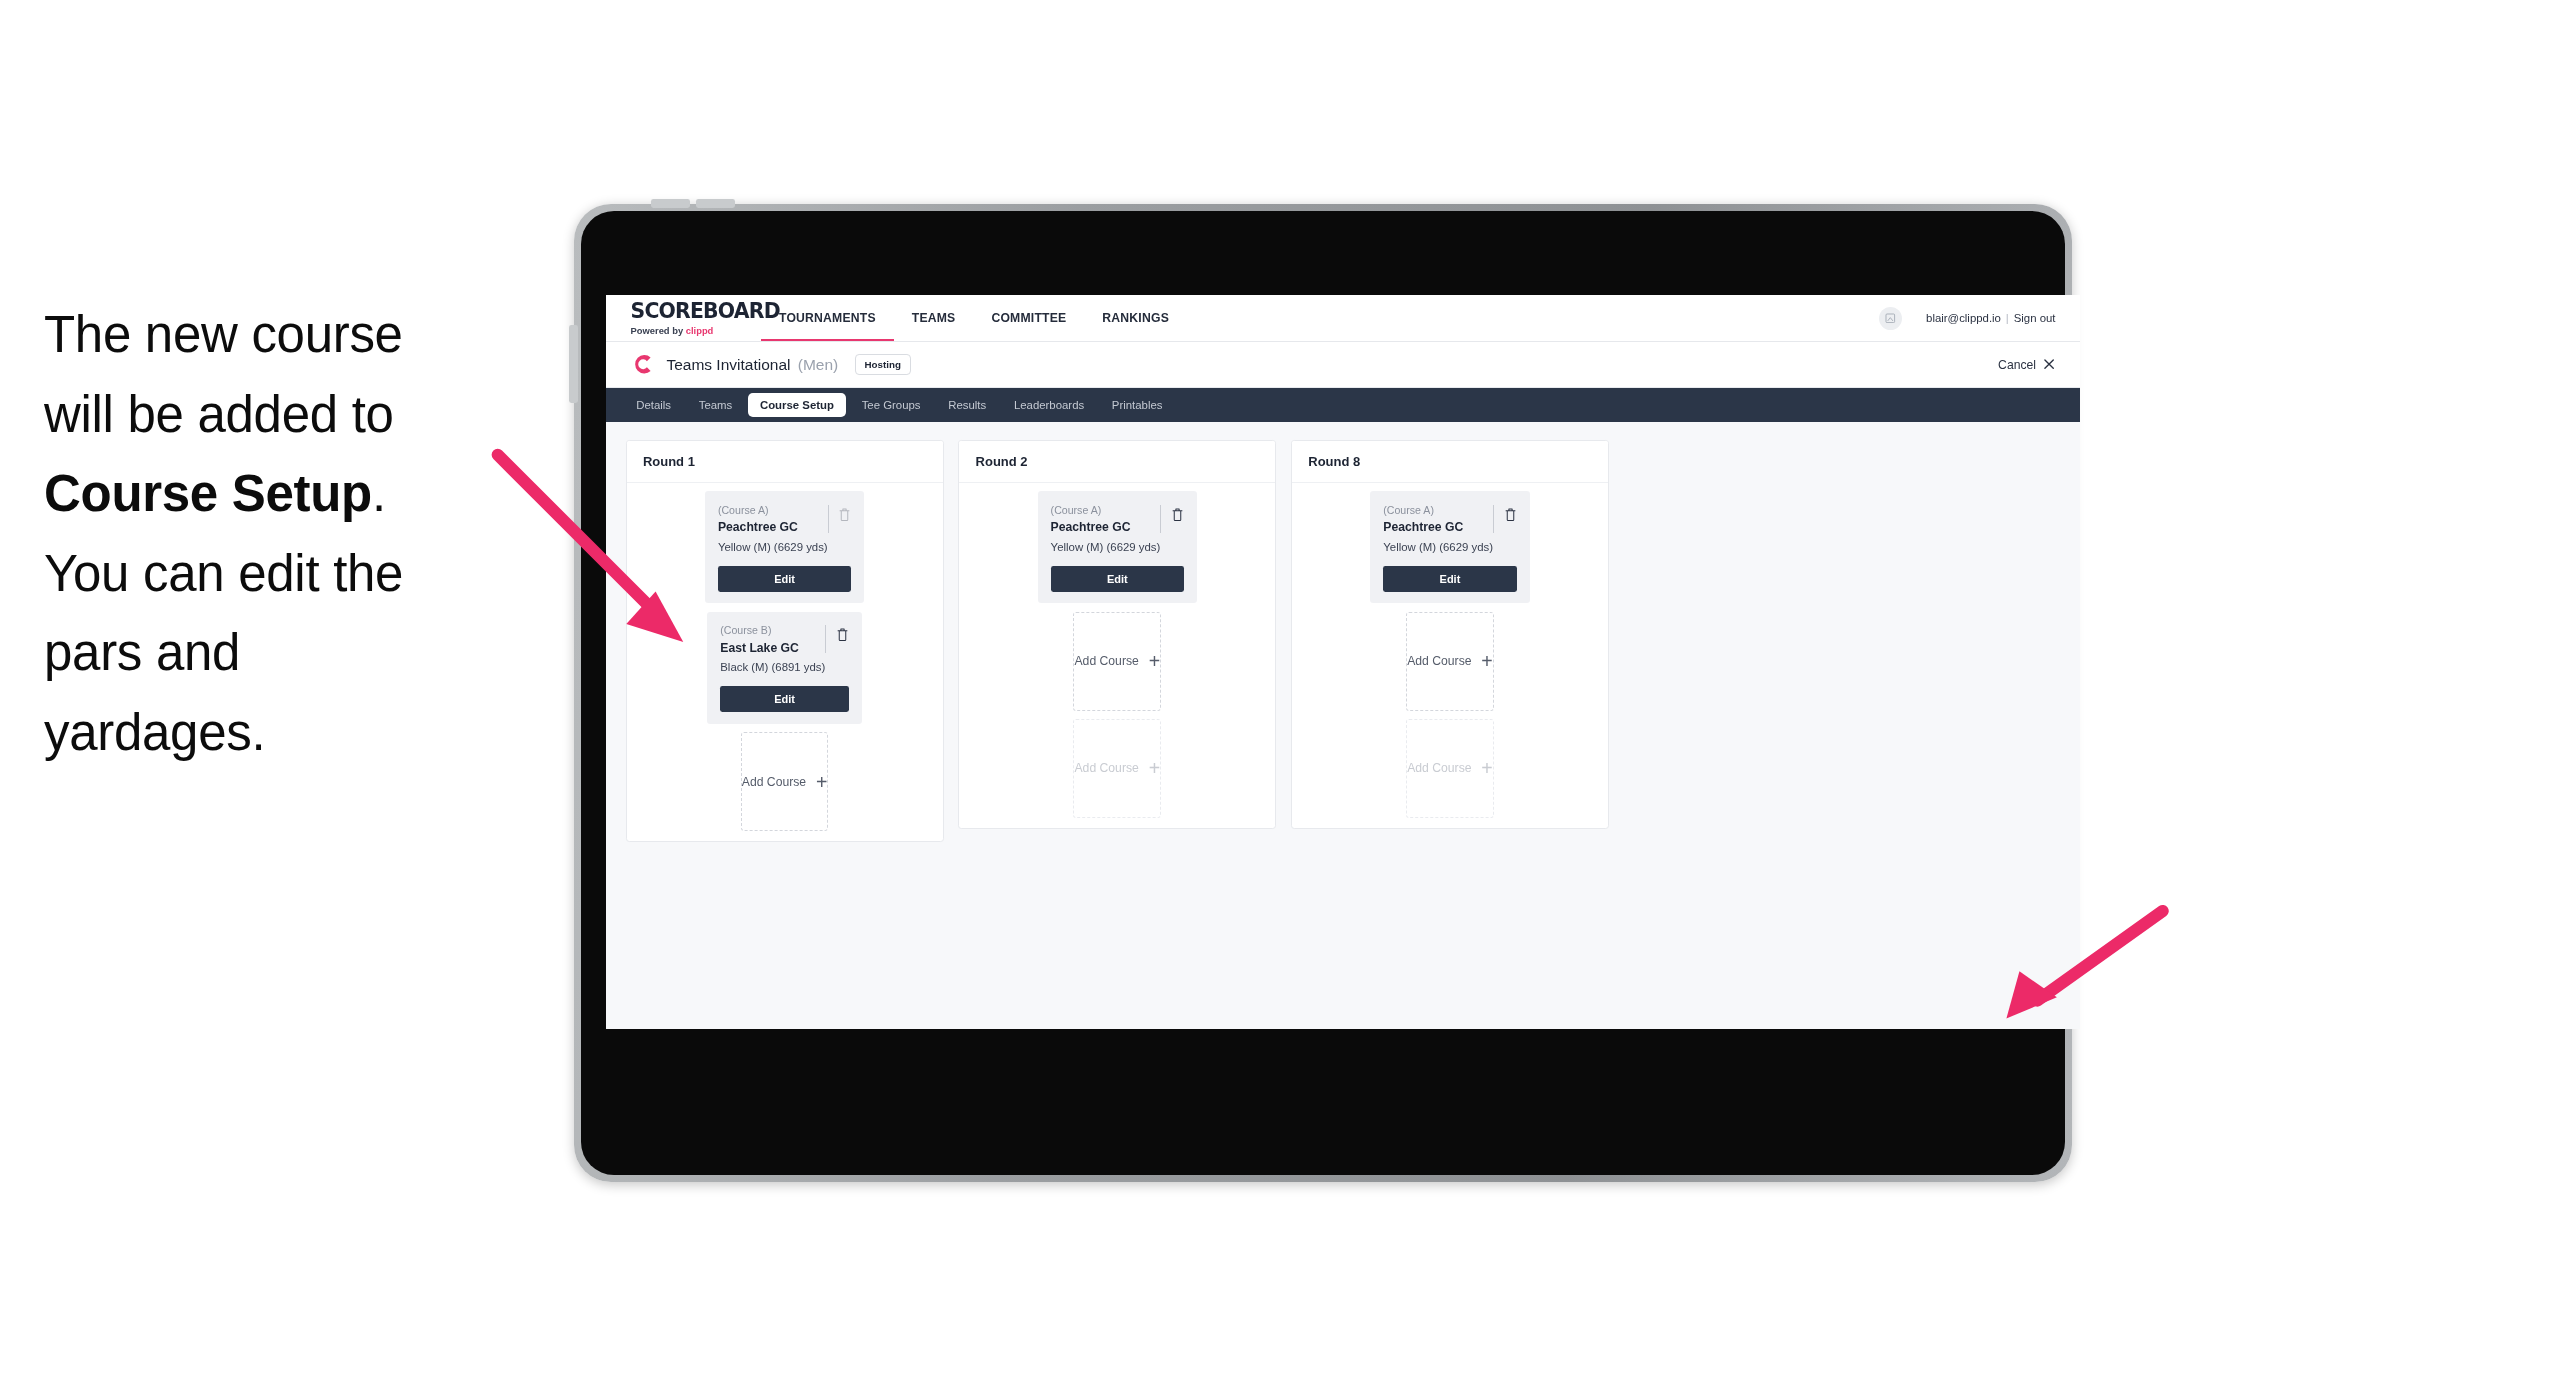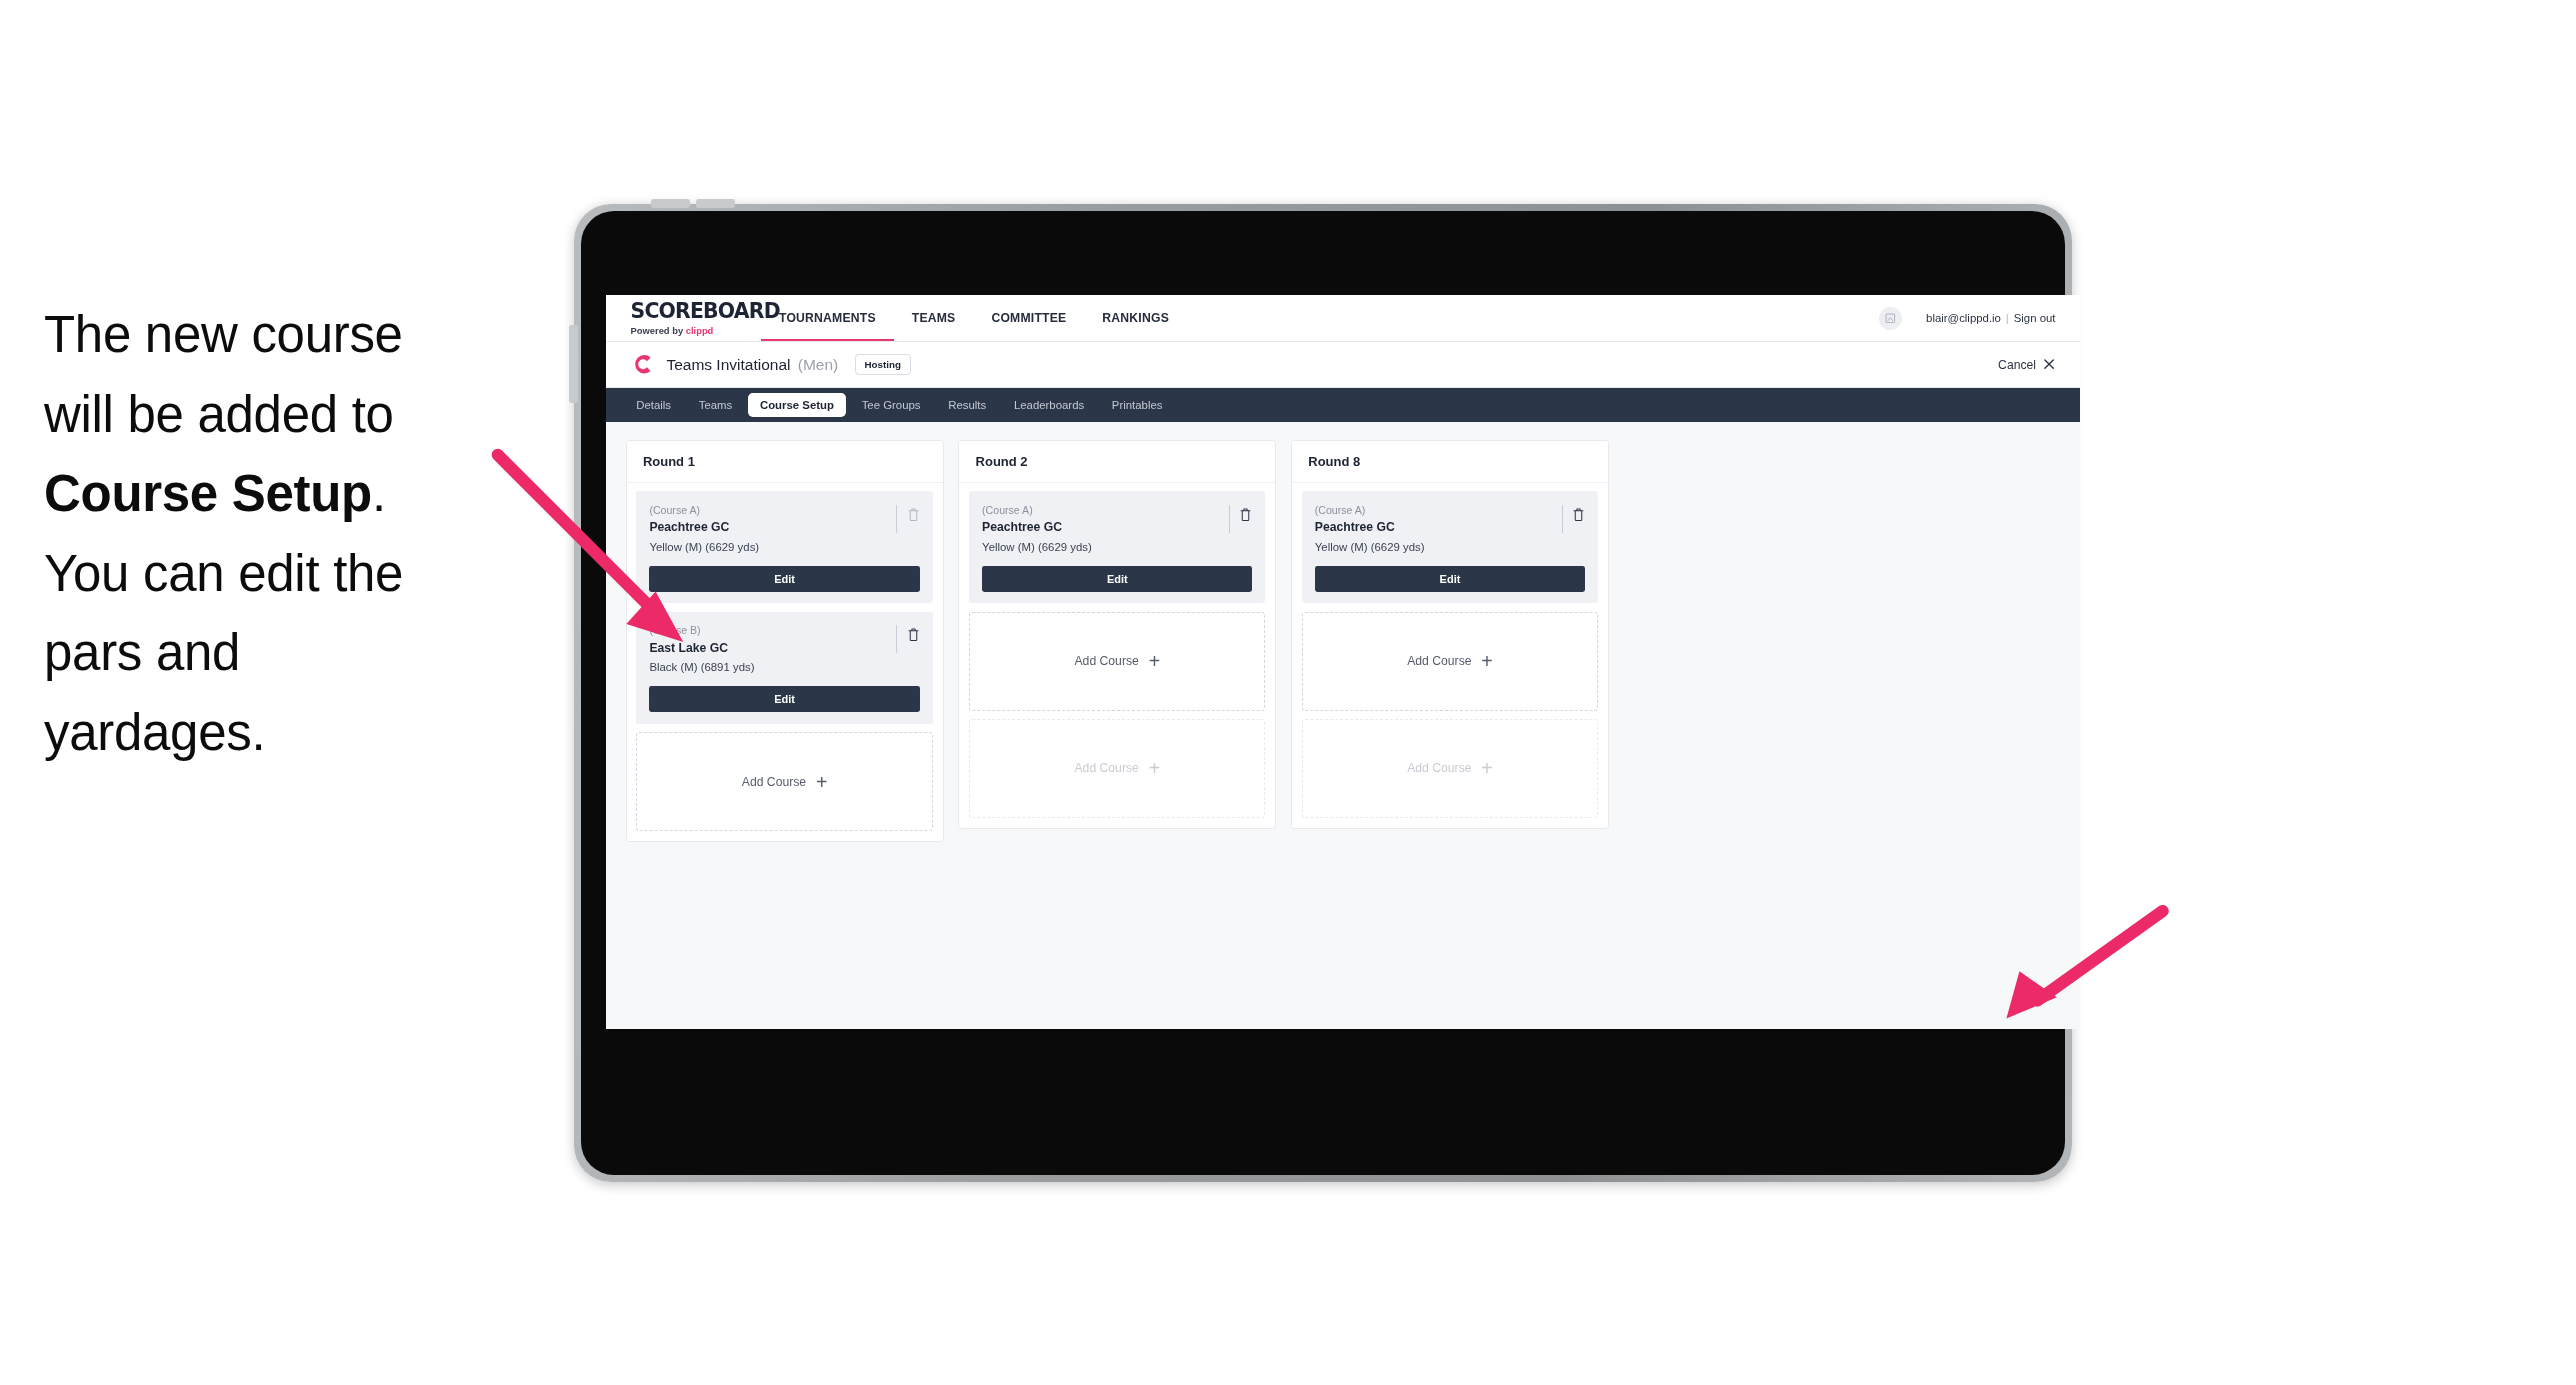--- a/index.html
+++ b/index.html
@@ -176,21 +176,21 @@
     border: 0.8px solid #e7e9ed;
     border-radius: 3.3px;
     overflow: hidden;
   }
   .round-head {
     padding: 13px 16.3px;
     font-size: 13px; font-weight: 700; color: #1d2433;
     border-bottom: 0.8px solid #eef0f3;
     background: #fff;
   }
-  .round-body { padding: 8.2px 9.8px 9.8px 9.8px; display: flex; flex-direction: column; gap: 8.2px;}
+  .round-body { padding: 8.2px 9.8px 9.8px 9.8px; display: flex; flex-direction: column; gap: 8.2px; align-items: center;}
 
   .course-card {
     background: #f0f1f4;
     border-radius: 3.3px;
     padding: 11.4px 13px 11.4px 13px;
   }
   .course-top { display: flex; align-items: flex-start; }
   .course-info { flex: 1; min-width: 0; }
   .course-tag { font-size: 10.6px; color: #8b919d; line-height: 1.5; }
   .course-name { font-size: 12.2px; font-weight: 700; color: #1d2433; line-height: 1.6; }

